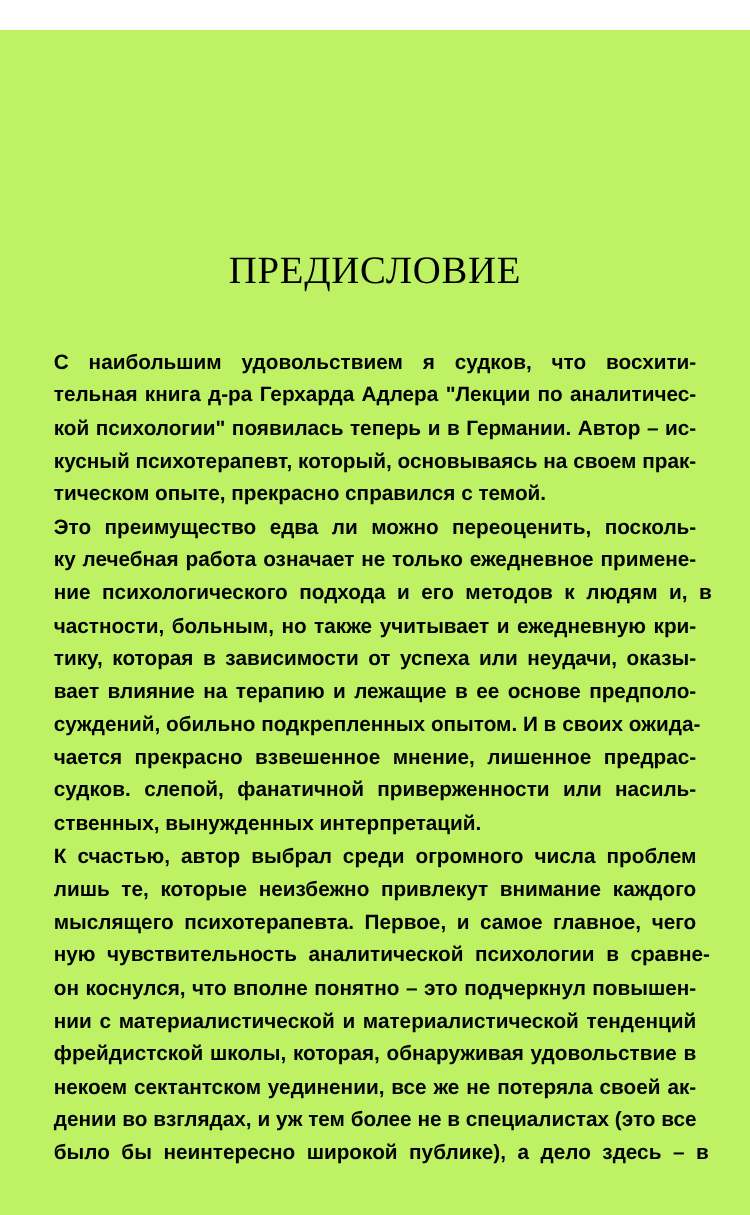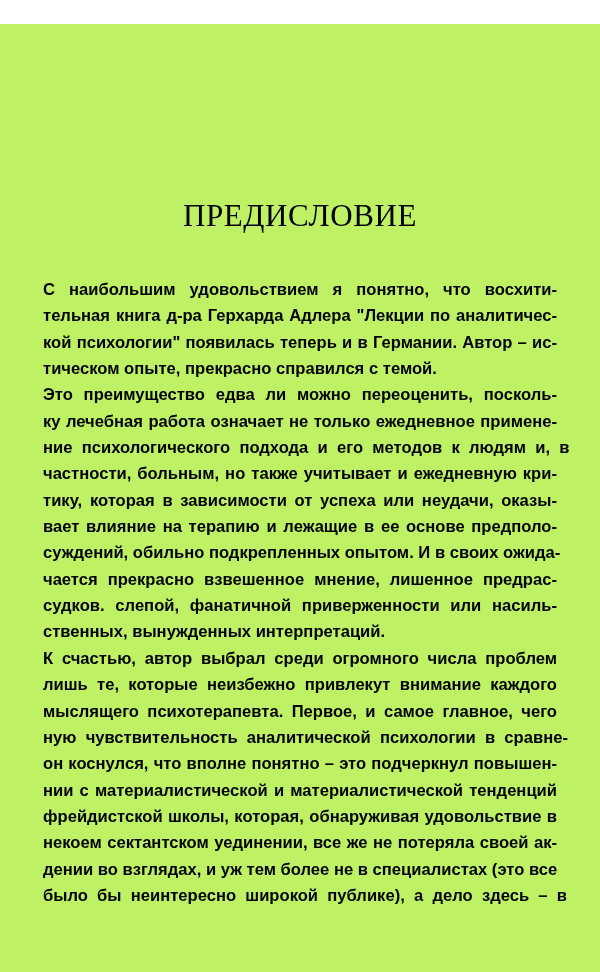--- a/index.html
+++ b/index.html
@@ -83,23 +83,24 @@
 </style>
 </head>
 <body>
 
 <div class="page">
 
   <h1 class="page-title">ПРЕДИСЛОВИЕ</h1>
 
   <div class="body-text">
       <p class="para">
-        <span class="line"><span class="indent-space"></span><span>С  наибольшим  удовольствием  я  понятно,  что  восхити-</span></span>
+        <span class="line"><span class="indent-space"></span><span>С  наибольшим  удовольствием  я  судков,  что  восхити-</span></span>
         <span class="line"><span>тельная книга д-ра Герхарда Адлера "Лекции по аналитичес-</span></span>
         <span class="line"><span>кой психологии" появилась теперь и в Германии. Автор – ис-</span></span>
+        <span class="line"><span>кусный психотерапевт, который, основываясь на своем прак-</span></span>
         <span class="line last"><span>тическом опыте, прекрасно справился с темой.</span></span>
       </p>
       <p class="para">
         <span class="line"><span class="indent-space"></span><span>Это преимущество едва ли можно переоценить, посколь-</span></span>
         <span class="line"><span>ку лечебная работа означает не только ежедневное примене-</span></span>
         <span class="line"><span>ние  психологического  подхода  и  его  методов  к  людям  и,  в</span></span>
         <span class="line"><span>частности, больным, но также учитывает и ежедневную кри-</span></span>
         <span class="line"><span>тику, которая в зависимости от успеха или неудачи, оказы-</span></span>
         <span class="line"><span>вает влияние на терапию и лежащие в ее основе предполо-</span></span>
         <span class="line"><span>суждений, обильно подкрепленных опытом. И в своих ожида-</span></span>

